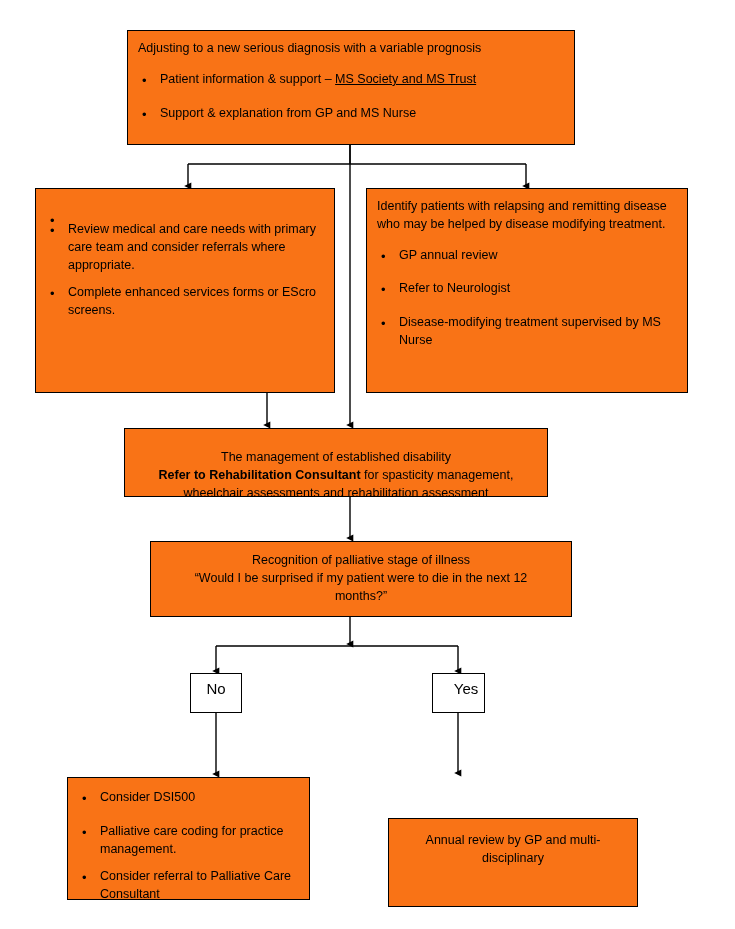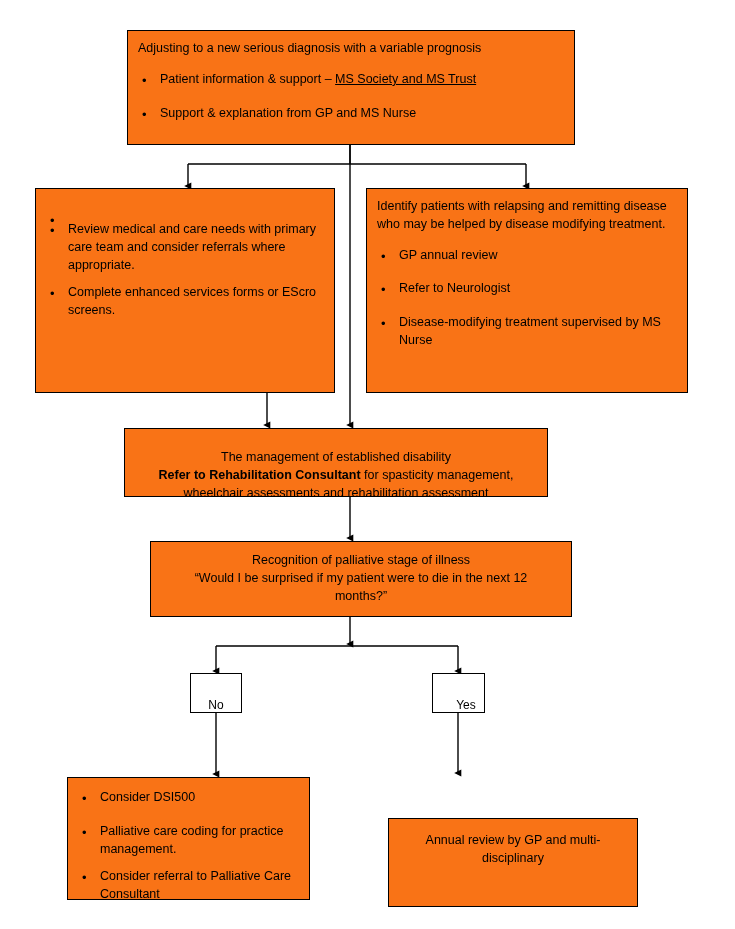--- a/index.html
+++ b/index.html
@@ -64,23 +64,23 @@
     text-decoration: underline;
   }
   .bold-text {
     font-weight: bold;
   }
   .decision {
     position: absolute;
     box-sizing: border-box;
     border: 1px solid #000000;
     background: #ffffff;
-    font-size: 12px;
+    font-size: 15px;
     display: flex;
-    align-items: flex-end;
+    align-items: flex-start;
     justify-content: center;
     padding-top: 6px;
   }
   svg.edges {
     position: absolute;
     left: 0;
     top: 0;
     width: 735px;
     height: 929px;
     pointer-events: none;

